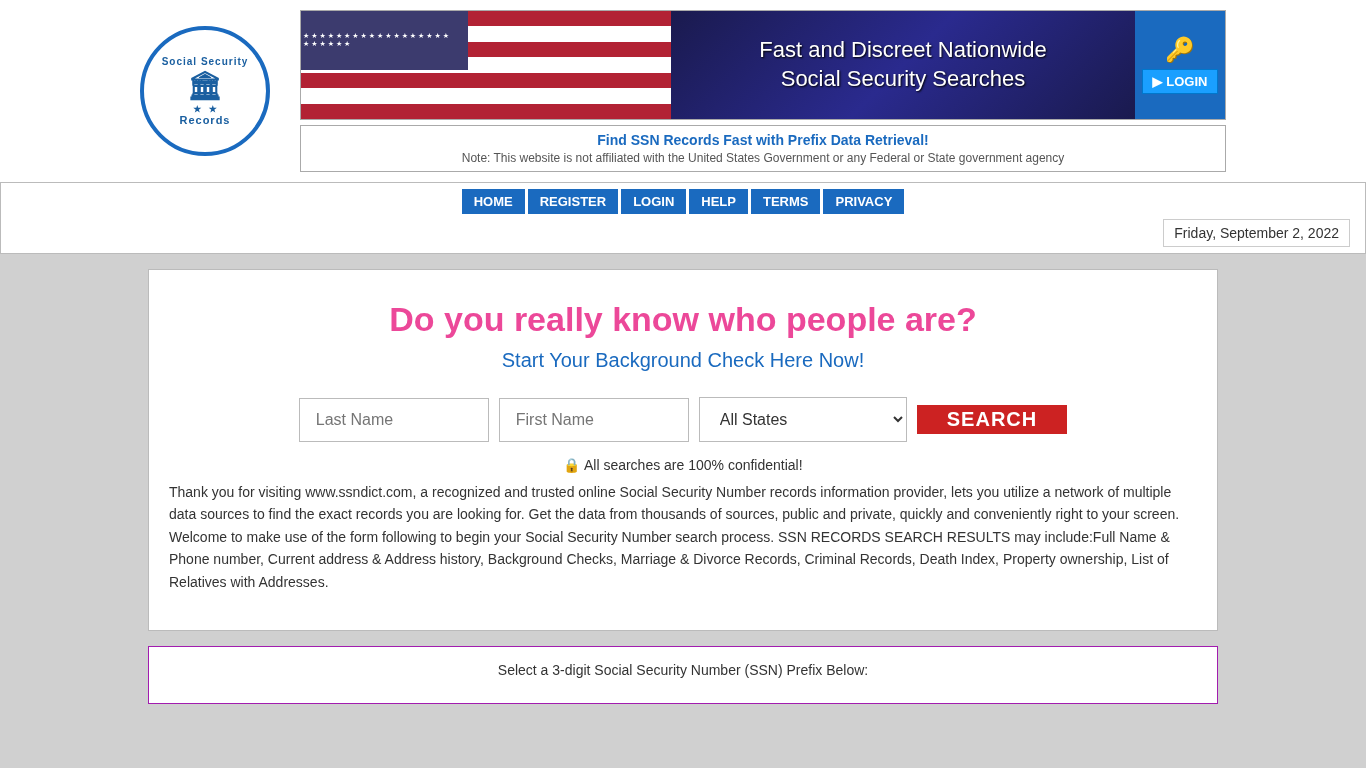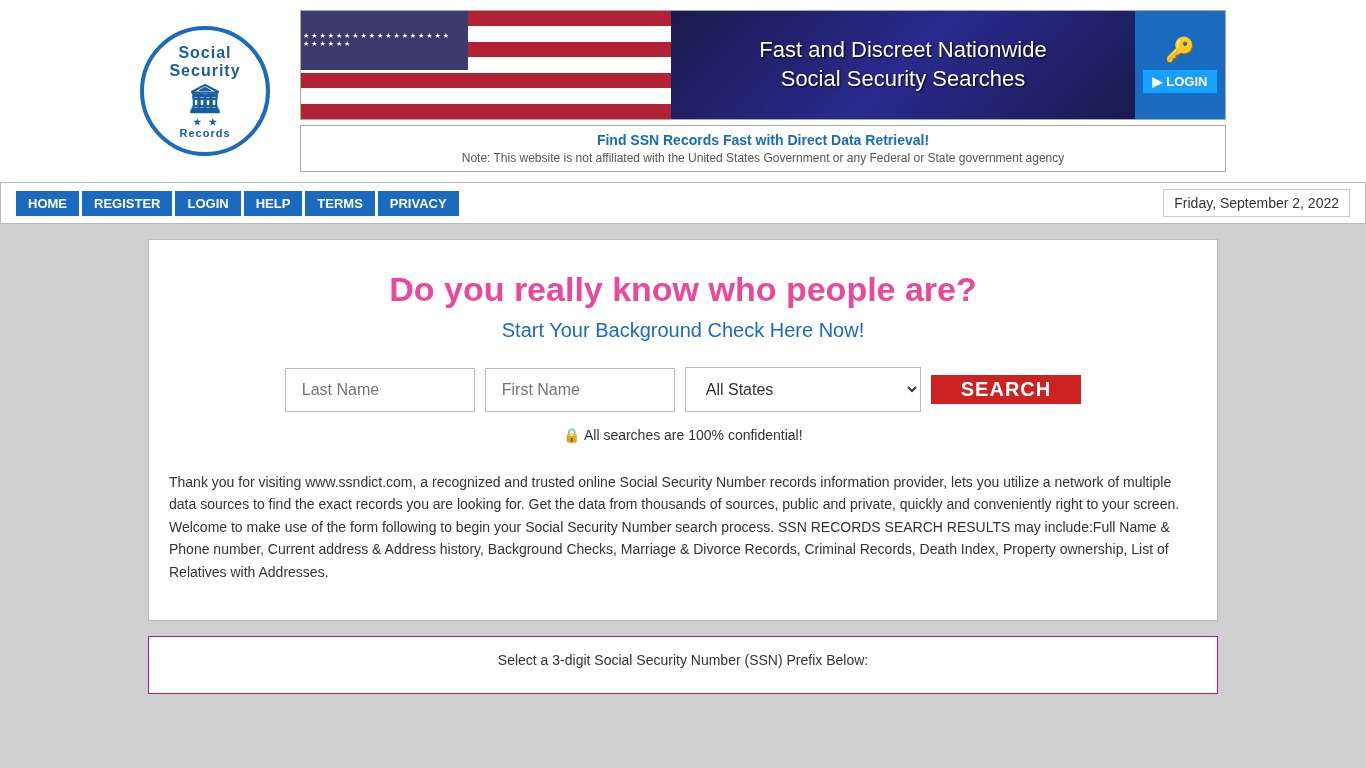--- a/index.html
+++ b/index.html
@@ -32,21 +32,21 @@
       display: flex;
       flex-direction: column;
       align-items: center;
       font-size: 11px;
       font-weight: bold;
       color: #1a5fa0;
       text-align: center;
     }
 
     .logo-arc-top {
-      font-size: 16px;
+      font-size: 10px;
       font-weight: bold;
       color: #1a5fa0;
       letter-spacing: 1px;
       margin-bottom: 2px;
       display: block;
     }
 
     .logo-building {
       font-size: 28px;
       color: #1a5fa0;
@@ -177,20 +177,21 @@
     }
 
     
     .nav-bar {
       background: #fff;
       border: 1px solid #bbb;
       display: flex;
       align-items: center;
       padding: 6px 15px;
       gap: 5px;
+      flex-direction: column;
     }
 
     .nav-buttons {
       display: flex;
       gap: 3px;
     }
 
     .nav-btn {
       background: #1a6abf;
       color: #fff;
@@ -253,41 +254,41 @@
       font-size: 16px;
       color: #aaa;
       width: 190px;
     }
 
     .search-select {
       border: 1px solid #bbb;
       padding: 12px 16px;
       font-size: 16px;
       color: #333;
-      width: 236px;
+      width: 208px;
       background: #fff;
       cursor: pointer;
     }
 
     .search-button {
       background: #cc2222;
       color: #fff;
       border: none;
       padding: 3px 30px;
       font-size: 20px;
       font-weight: bold;
       cursor: pointer;
       letter-spacing: 1px;
     }
 
     .confidential-line {
       text-align: center;
       font-size: 14px;
       color: #333;
-      margin-bottom: 28px;
+      margin-bottom: 8px;
     }
 
     .lock-small {
       font-size: 14px;
     }
 
     .description-section p {
       margin-bottom: 12px;
       line-height: 1.6;
       color: #333;
@@ -362,21 +363,21 @@
             <span>Social Security Searches</span>
           </div>
         </div>
 
         <div class="banner-login">
           <span class="lock-icon-big">🔑</span>
           <button class="login-btn">▶ LOGIN</button>
         </div>
       </div>
       <div class="banner-bottom">
-        <div class="banner-subtext">Find SSN Records Fast with Direct Data Retrieval!</div>
+        <div class="banner-subtext">Find SSN Records Fast with Prefix Data Retrieval!</div>
         <div class="banner-disclaimer">Note: This website is not affiliated with the United States Government or any Federal or State government agency</div>
       </div>
     </div>
   </div>
 
   <div class="nav-bar">
     <div class="nav-buttons">
       <button class="nav-btn">HOME</button>
       <button class="nav-btn">REGISTER</button>
       <button class="nav-btn">LOGIN</button>

